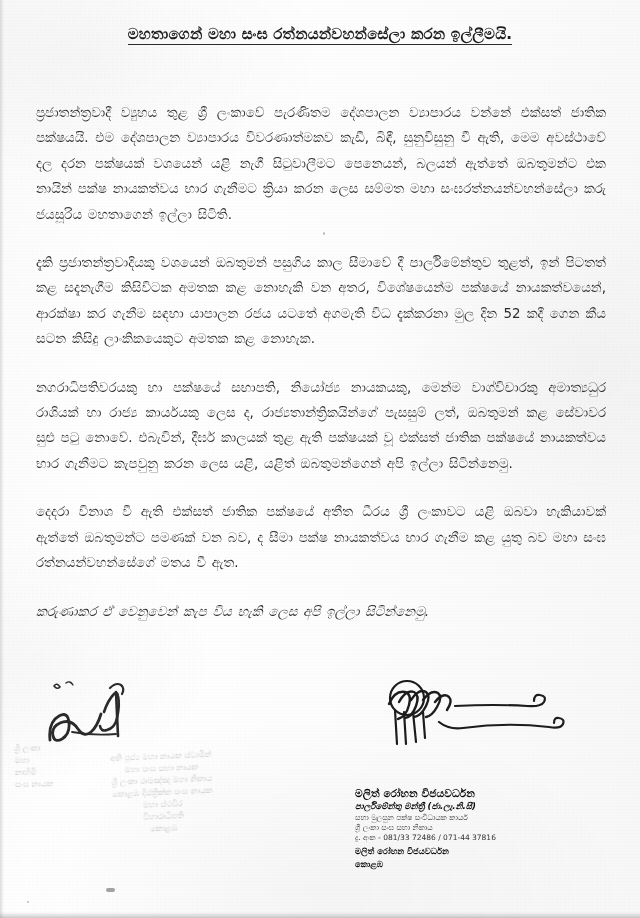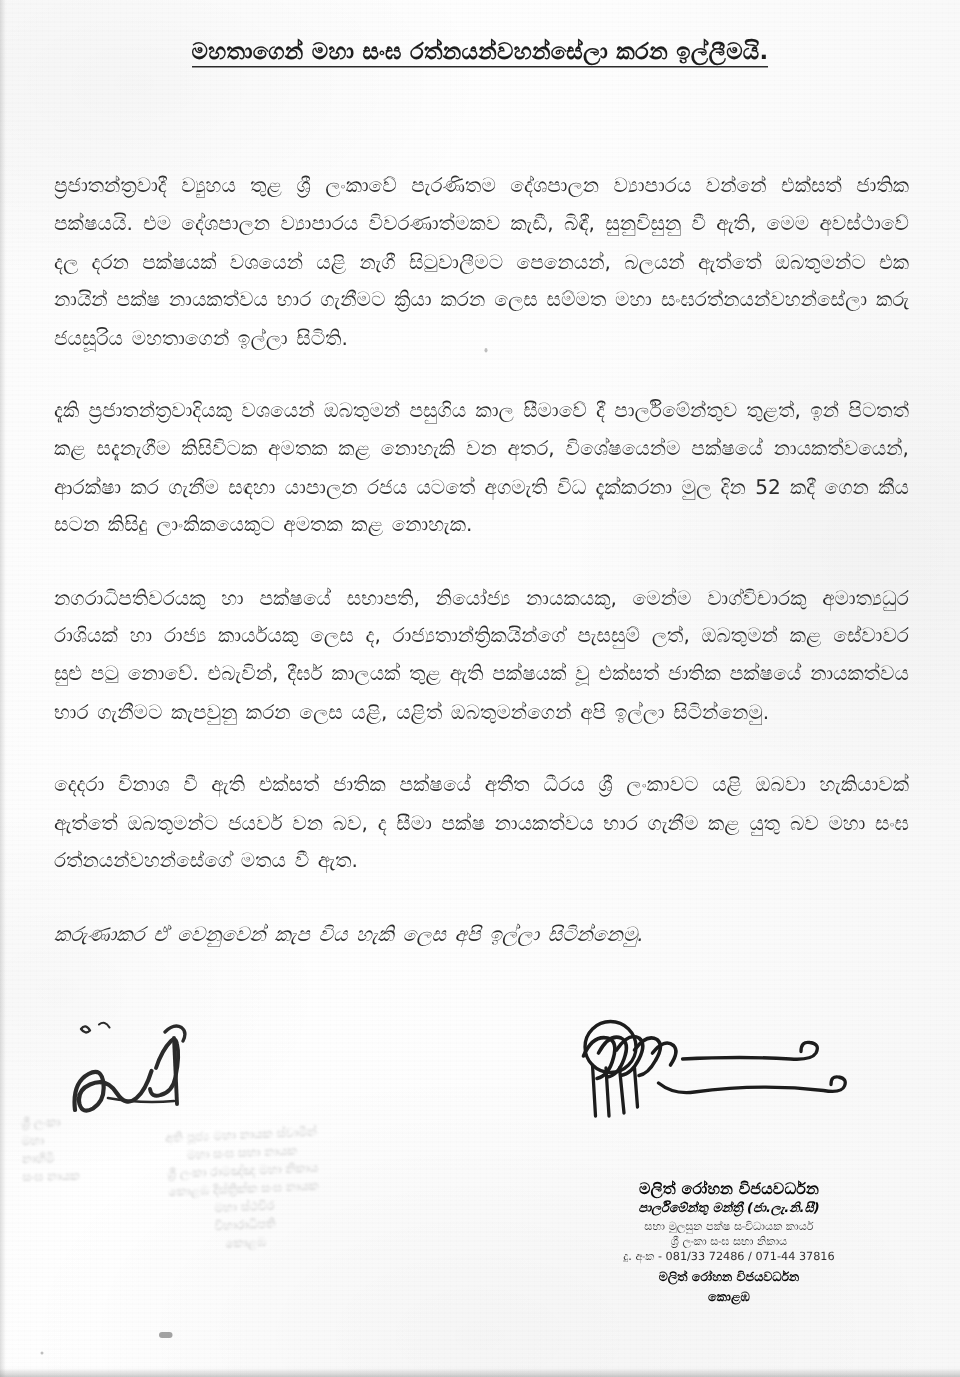--- a/index.html
+++ b/index.html
@@ -75,21 +75,21 @@
     padding-bottom: 1px;
   }
   .heading-line2 {
     margin-top: 3px;
   }
 
   
   .body-block {
     position: absolute;
     left: 36px;
-    top: 112px;
+    top: 100px;
     width: 570px;
   }
   .para {
     color: #212121;
     font-size: 13.4px;
     line-height: 25.4px;
     text-align: justify;
     text-justify: inter-word;
     word-spacing: 1.5px;
     margin: 0 0 23px 0;
@@ -137,21 +137,20 @@
   }
   .faded-a { left: 4px;  top: 64px;  transform: rotate(-1.2deg); }
   .faded-b { left: 100px; top: 74px; transform: rotate(-2.4deg); text-align: center; }
 
   
   .name-block {
     position: absolute;
     left: 355px;
     top: 118px;
     width: 262px;
-    text-align: center;
     color: #1c1c1c;
     filter: blur(0.32px) contrast(1.2);
   }
   .name-title {
     font-size: 10.6px;
     font-weight: 700;
     line-height: 14px;
     letter-spacing: 0.1px;
   }
   .name-role {
@@ -190,21 +189,21 @@
   <div class="heading">
     <div class="heading-line2">
       <span class="hl">මහතාගෙන් මහා සංඝ රත්නයන්වහන්සේලා කරන ඉල්ලීමයි.</span>
     </div>
   </div>
 
   <div class="body-block">
     <p class="para p1">ප්‍රජාතන්ත්‍රවාදී ව්‍යුහය තුළ ශ්‍රී ලංකාවේ පැරණිතම දේශපාලන ව්‍යාපාරය වන්නේ එක්සත් ජාතික පක්ෂයයි. එම දේශපාලන ව්‍යාපාරය විවරණාත්මකව කැඩී, බිඳී, සුනුවිසුනු වී ඇති, මෙම අවස්ථාවේ දල දරන පක්ෂයක් වශයෙන් යළි නැගී සිටුවාලීමට පෙනෙයන්, බලයන් ඇත්තේ ඔබතුමන්ට එක නායින් පක්ෂ නායකත්වය භාර ගැනීමට ක්‍රියා කරන ලෙස සම්මත මහා සංඝරත්නයන්වහන්සේලා කරු ජයසූරිය මහතාගෙන් ඉල්ලා සිටිති.</p>
     <p class="para p2">දැකි ප්‍රජාතන්ත්‍රවාදියකු වශයෙන් ඔබතුමන් පසුගිය කාල සීමාවේ දී පාර්ලිමේන්තුව තුළත්, ඉන් පිටතත් කළ සදැනැගීම කිසිවිටක අමතක කළ නොහැකි වන අතර, විශේෂයෙන්ම පක්ෂයේ නායකත්වයෙන්, ආරක්ෂා කර ගැනීම සඳහා යාපාලන රජය යටතේ අගමැති විධ දැක්කරනා මුල දින 52 කදී ගෙන කීය සටන කිසිදු ලාංකිකයෙකුට අමතක කළ නොහැක.</p>
     <p class="para p3">නගරාධිපතිවරයකු හා පක්ෂයේ සභාපති, නියෝජ්‍ය නායකයකු, මෙන්ම වාග්විචාරකු අමාත්‍යධුර රාශියක් හා රාජ්‍ය කාර්යයකු ලෙස ද, රාජ්‍යතාන්ත්‍රිකයින්ගේ පැසසුම් ලත්, ඔබතුමන් කළ සේවාවර සුළු පටු නොවේ. එබැවින්, දීර්ඝ කාලයක් තුළ ඇති පක්ෂයක් වූ එක්සත් ජාතික පක්ෂයේ නායකත්වය භාර ගැනීමට කැපවුනු කරන ලෙස යළි, යළිත් ඔබතුමන්ගෙන් අපි ඉල්ලා සිටින්නෙමු.</p>
-    <p class="para p4">දෙදරා විනාශ වී ඇති එක්සත් ජාතික පක්ෂයේ අතීත ධීරය ශ්‍රී ලංකාවට යළි ඔබවා හැකියාවක් ඇත්තේ ඔබතුමන්ට ජයවර් වන බව, ද සීමා පක්ෂ නායකත්වය භාර ගැනීම කළ යුතු බව මහා සංඝ රත්නයන්වහන්සේගේ මතය වී ඇත.</p>
+    <p class="para p4">දෙදරා විනාශ වී ඇති එක්සත් ජාතික පක්ෂයේ අතීත ධීරය ශ්‍රී ලංකාවට යළි ඔබවා හැකියාවක් ඇත්තේ ඔබතුමන්ට පමණක් වන බව, ද සීමා පක්ෂ නායකත්වය භාර ගැනීම කළ යුතු බව මහා සංඝ රත්නයන්වහන්සේගේ මතය වී ඇත.</p>
     <p class="para p5 last-line">කරුණාකර ඒ වෙනුවෙන් කැප විය හැකි ලෙස අපි ඉල්ලා සිටින්නෙමු.</p>
   </div>
 
   <div class="sig-zone">
 
     <div class="sig-block sig-left">
       <svg class="sig-ink left" width="220" height="90" viewBox="0 0 220 90">
         <g fill="none" stroke="#1a1a1a" stroke-linecap="round" stroke-linejoin="round">
           <path d="M44 8 q3 -4 6 1 q-3 3 -6 -1z" stroke-width="1.6"></path>
           <path d="M56 5 q4 -3 7 2" stroke-width="1.4"></path>

